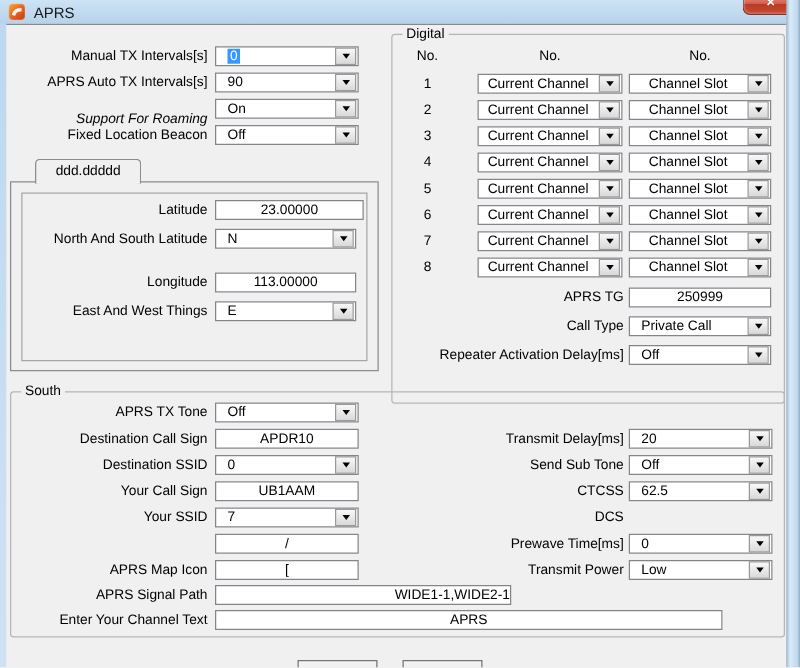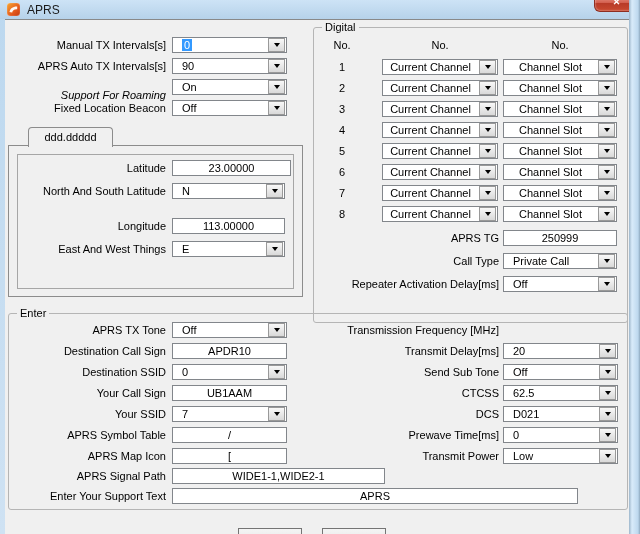--- a/index.html
+++ b/index.html
@@ -258,21 +258,21 @@
 
   <div class="lbl" style="left:330px;top:276px;width:169px;">Repeater Activation Delay[ms]</div>
   <div class="combo" style="left:503px;top:276px;width:114px;">
     <span class="combo-value">Off</span>
     <span class="combo-btn">
         <span class="arr"></span>
       </span>
   </div>
 
   <div class="groupbox" style="left:8px;top:313px;width:620px;height:197px;">
-    <span class="group-label">Enter</span>
+    <span class="group-label">South</span>
   </div>
 
   <div class="lbl" style="left:8px;top:322px;width:158px;">APRS TX Tone</div>
   <div class="combo" style="left:172px;top:322px;width:115px;">
     <span class="combo-value">Off</span>
     <span class="combo-btn">
         <span class="arr"></span>
       </span>
   </div>
 
@@ -291,33 +291,31 @@
   <input class="tinput" style="left: 172px; top: 385px; width: 115px;" readonly="" value="UB1AAM">
 
   <div class="lbl" style="left:8px;top:406px;width:158px;">Your SSID</div>
   <div class="combo" style="left:172px;top:406px;width:115px;">
     <span class="combo-value">7</span>
     <span class="combo-btn">
         <span class="arr"></span>
       </span>
   </div>
 
-  <div class="lbl" style="left:8px;top:427px;width:158px;">APRS Symbol Table</div>
   <input class="tinput" style="left: 172px; top: 427px; width: 115px;" readonly="" value="/">
 
   <div class="lbl" style="left:8px;top:448px;width:158px;">APRS Map Icon</div>
   <input class="tinput" style="left: 172px; top: 448px; width: 115px;" readonly="" value="[">
 
   <div class="lbl" style="left:8px;top:468px;width:158px;">APRS Signal Path</div>
-  <input class="tinput" style="left: 172px; top: 468px; width: 213px;" readonly="" value="WIDE1-1,WIDE2-1">
-
-  <div class="lbl" style="left:8px;top:488px;width:158px;">Enter Your Support Text</div>
+  <input class="tinput" style="left: 172px; top: 468px; width: 237px; text-align: right;" readonly="" value="WIDE1-1,WIDE2-1">
+
+  <div class="lbl" style="left:8px;top:488px;width:158px;">Enter Your Channel Text</div>
   <input class="tinput" style="left: 172px; top: 488px; width: 406px;" readonly="" value="APRS">
 
-  <div class="lbl" style="left:330px;top:322px;width:169px;">Transmission Frequency [MHz]</div>
 
   <div class="lbl" style="left:330px;top:343px;width:169px;">Transmit Delay[ms]</div>
   <div class="combo" style="left:503px;top:343px;width:115px;">
     <span class="combo-value">20</span>
     <span class="combo-btn">
         <span class="arr"></span>
       </span>
   </div>
 
   <div class="lbl" style="left:330px;top:364px;width:169px;">Send Sub Tone</div>
@@ -330,26 +328,20 @@
 
   <div class="lbl" style="left:330px;top:385px;width:169px;">CTCSS</div>
   <div class="combo" style="left:503px;top:385px;width:115px;">
     <span class="combo-value">62.5</span>
     <span class="combo-btn">
         <span class="arr"></span>
       </span>
   </div>
 
   <div class="lbl" style="left:330px;top:406px;width:169px;">DCS</div>
-  <div class="combo" style="left:503px;top:406px;width:115px;">
-    <span class="combo-value">D021</span>
-    <span class="combo-btn">
-        <span class="arr"></span>
-      </span>
-  </div>
 
   <div class="lbl" style="left:330px;top:427px;width:169px;">Prewave Time[ms]</div>
   <div class="combo" style="left:503px;top:427px;width:115px;">
     <span class="combo-value">0</span>
     <span class="combo-btn">
         <span class="arr"></span>
       </span>
   </div>
 
   <div class="lbl" style="left:330px;top:448px;width:169px;">Transmit Power</div>

